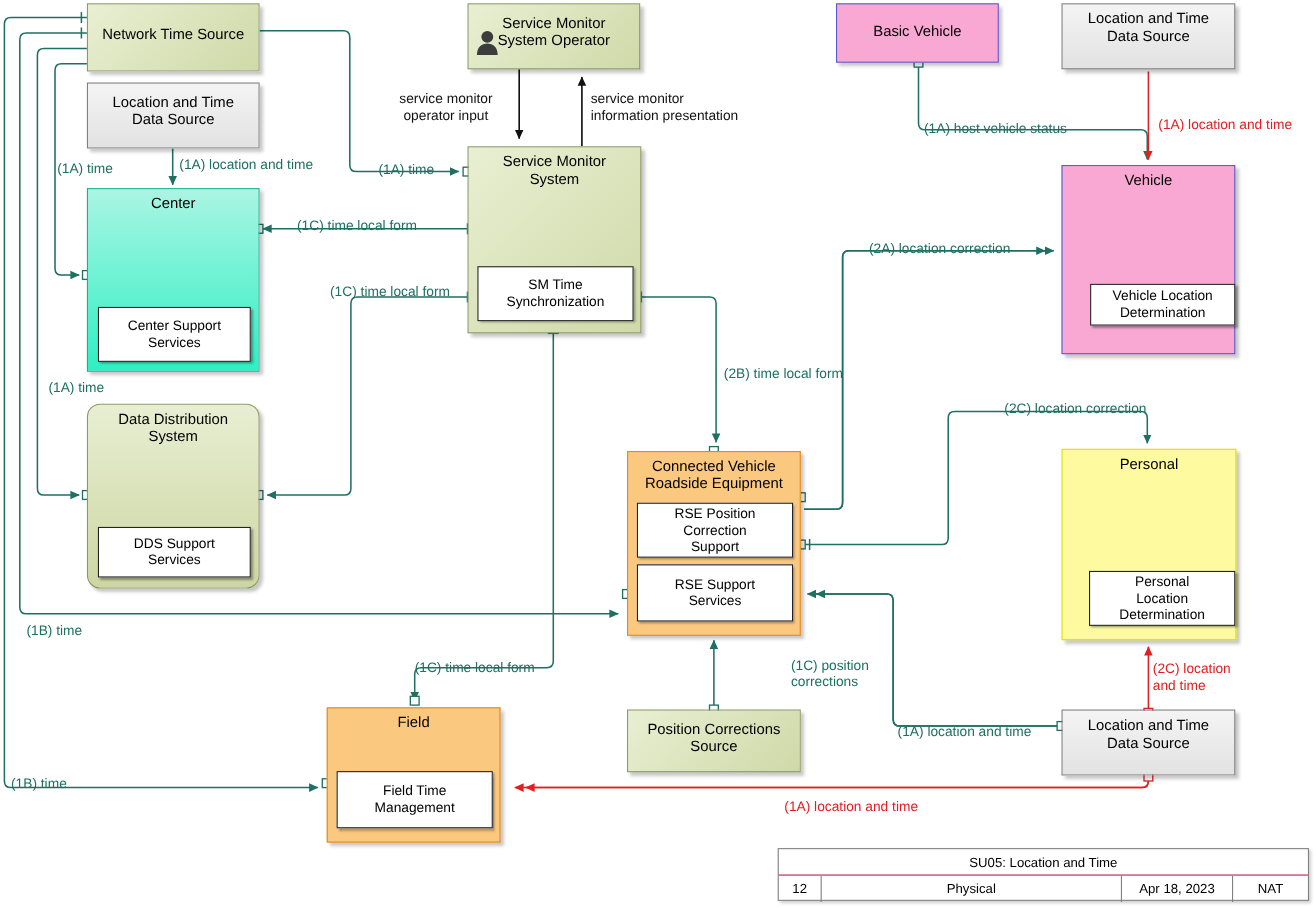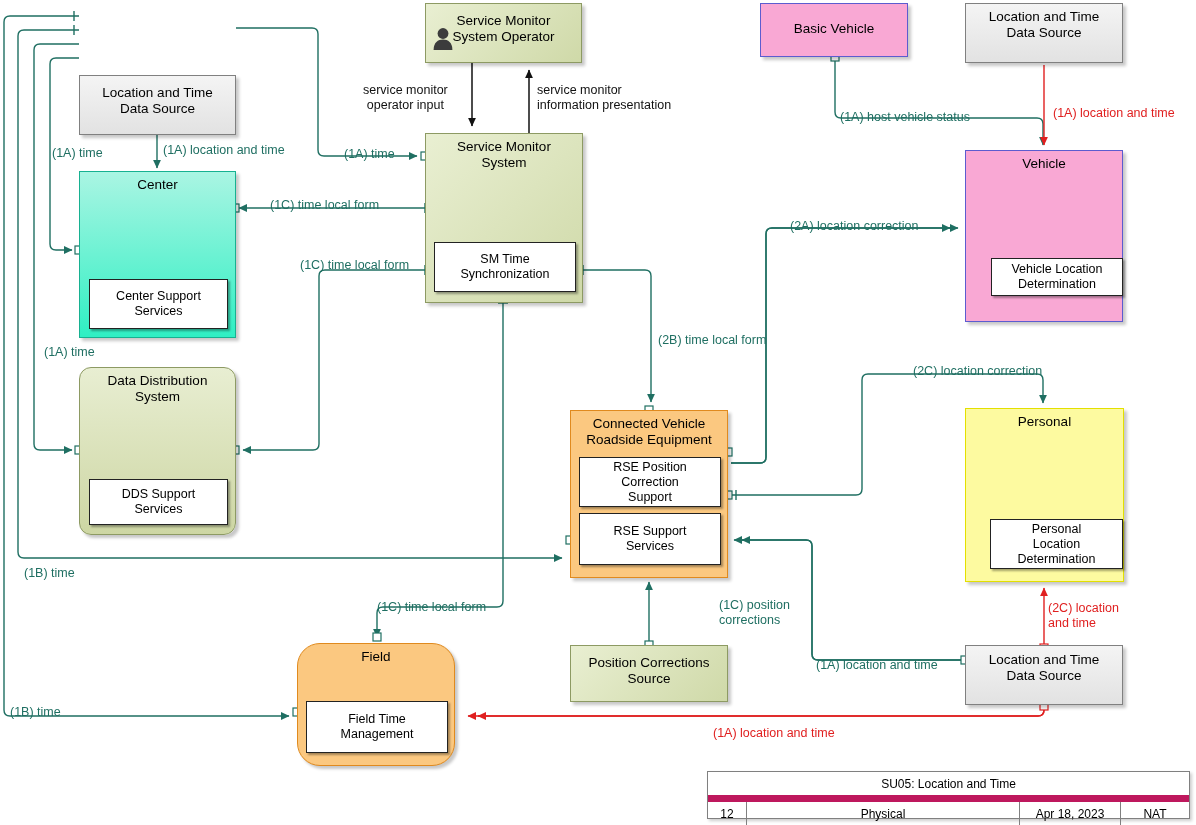--- a/index.html
+++ b/index.html
@@ -111,21 +111,21 @@
     width: 483px;
     height: 48px;
     border: 1px solid #808080;
     box-sizing: border-box;
     background: #ffffff;
     box-shadow: 2px 2px 3px rgba(0,0,0,0.2);
     font-size: 12px;
   }
   #tb-top {
     height: 23px;
-    border-bottom: 7px solid #be185d;
+    border-bottom: 1px solid #be185d;
     display: flex;
     align-items: center;
     justify-content: center;
   }
   #tb-bottom {
     height: 24px;
     display: flex;
     align-items: stretch;
   }
   #tb-bottom > div {
@@ -242,20 +242,23 @@
       <line x1="74" y1="11" x2="74" y2="21"></line>
       <line x1="74" y1="25" x2="74" y2="35"></line>
       <line x1="425" y1="203" x2="425" y2="213"></line>
       <line x1="425" y1="265" x2="425" y2="275"></line>
       <line x1="583" y1="265" x2="583" y2="275"></line>
       <line x1="498" y1="303" x2="508" y2="303"></line>
       <line x1="736" y1="490" x2="736" y2="500"></line>
     </g>
   </svg>
 
+  <div class="node sysgreen" style="left:79px; top:3px; width:157px; height:62px;">
+    <div class="title" style="top:19px;">Network Time Source</div>
+  </div>
 
   <div class="node term" style="left:79px; top:75px; width:157px; height:60px;">
     <div class="title" style="top:9px;">Location and Time
 Data Source</div>
   </div>
 
   <div class="node center-el" style="left:79px; top:171px; width:157px; height:167px;">
     <div class="title">Center</div>
     <div class="inner" style="left:9px; top:107px; width:139px; height:50px;">Center Support
 Services</div>
@@ -315,21 +318,21 @@
   <div class="node sysgreen" style="left:570px; top:645px; width:158px; height:57px;">
     <div class="title" style="top:9px;">Position Corrections
 Source</div>
   </div>
 
   <div class="node term" style="left:965px; top:645px; width:158px; height:60px;">
     <div class="title" style="top:6px;">Location and Time
 Data Source</div>
   </div>
 
-  <div class="node field-el" style="left:297px; top:643px; width:158px; height:123px;border-radius:23px;">
+  <div class="node field-el" style="left:297px; top:643px; width:158px; height:123px;">
     <div class="title">Field</div>
     <div class="inner" style="left:8px; top:57px; width:142px; height:52px;">Field Time
 Management</div>
   </div>
 
   <div class="flowlabel" style="left:52px; top:146px;">(1A) time</div>
 
   <div class="flowlabel" style="left:163px; top:143px;">(1A) location and time</div>
 
   <div class="flowlabel" style="left:344px; top:147px;">(1A) time</div>

